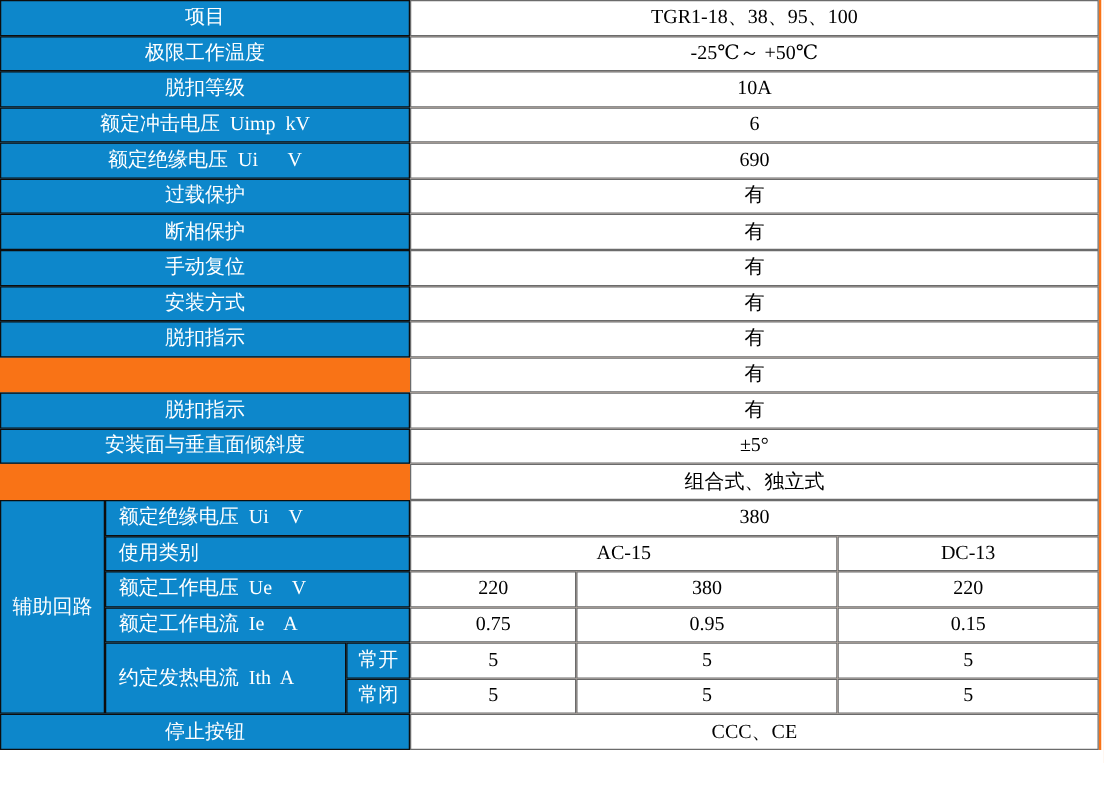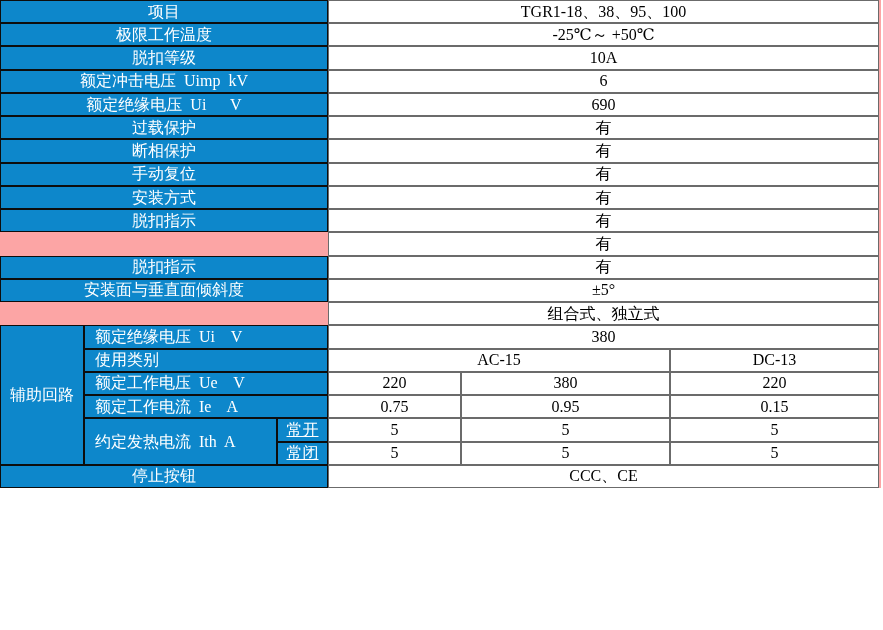--- a/index.html
+++ b/index.html
@@ -9,25 +9,25 @@
   }
   body {
     width: 883px;
     height: 630px;
     overflow: hidden;
     font-family: "Liberation Serif", "DejaVu Serif", serif;
   }
   .tbl {
     box-sizing: border-box;
     width: 881px;
-    height: 488px;
+    height: 600px;
     display: grid;
     grid-template-columns: 84px 193px 51px 133px 209px 209px;
     grid-template-rows: repeat(21, 1fr);
-    background: #fca5a5;
+    background: #f97316;
   }
   .cell {
     box-sizing: border-box;
     display: flex;
     align-items: center;
     justify-content: center;
     font-size: 16px;
     line-height: 1;
     white-space: pre;
     overflow: hidden;
@@ -47,21 +47,21 @@
   .left {
     justify-content: flex-start;
     padding-left: 10px;
   }
   
   .c-label  { grid-column: 1 / 4; }
   .c-value  { grid-column: 4 / 7; }
   .c-group  { grid-column: 1 / 2; grid-row: 15 / 21; }
   .c-subw   { grid-column: 2 / 4; }
   .c-sub    { grid-column: 2 / 3; grid-row: 19 / 21; }
-  .c-noc    { grid-column: 3 / 4; text-decoration: underline; }
+  .c-noc    { grid-column: 3 / 4; }
   .c-v1     { grid-column: 4 / 5; }
   .c-v2     { grid-column: 5 / 6; }
   .c-v3     { grid-column: 6 / 7; }
   .c-vac    { grid-column: 4 / 6; }
 </style>
 </head>
 <body>
 
 <div class="tbl">
 

